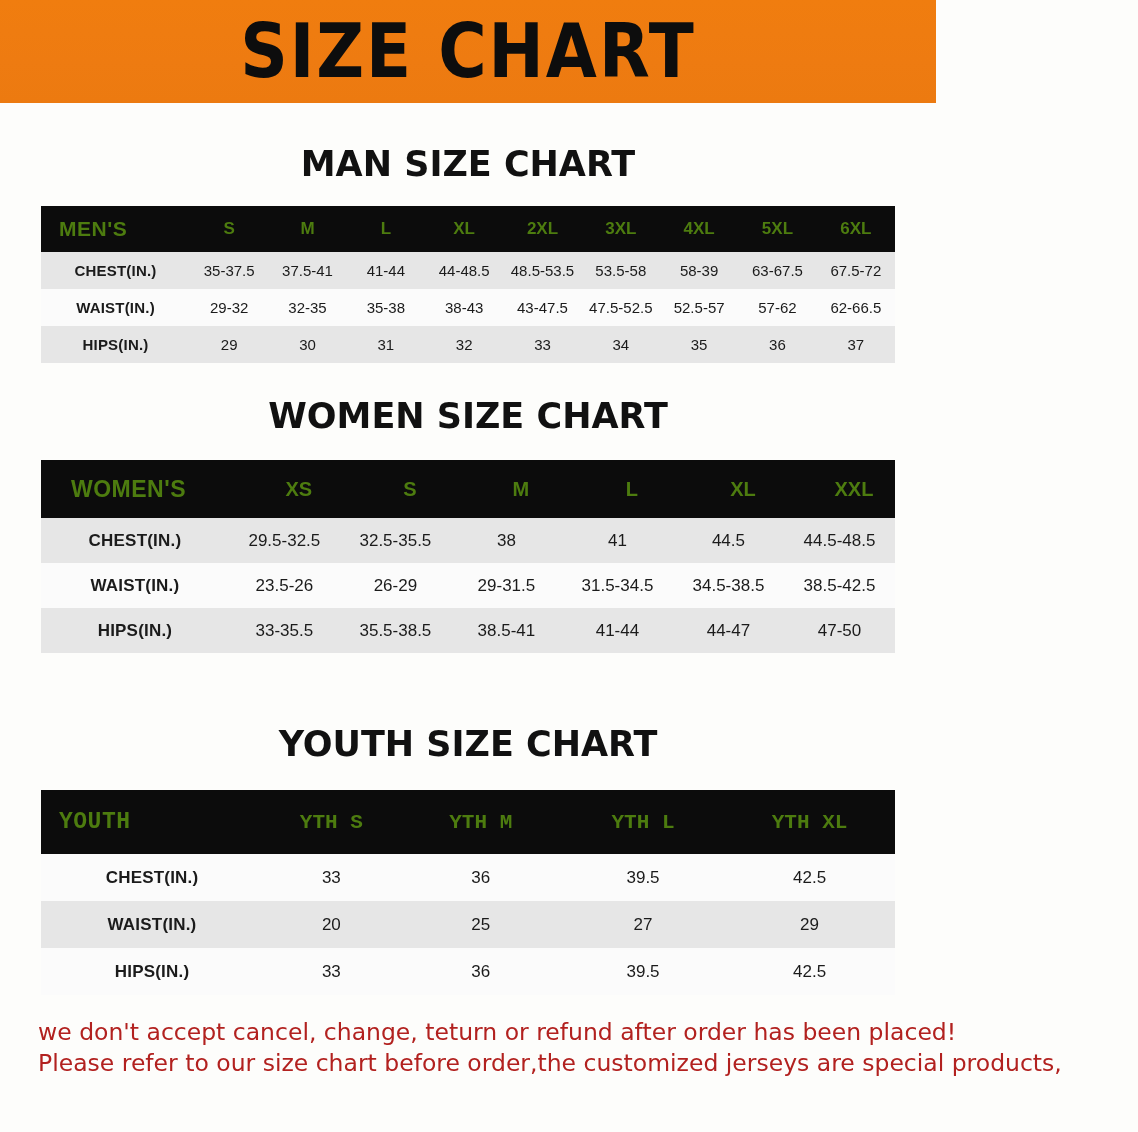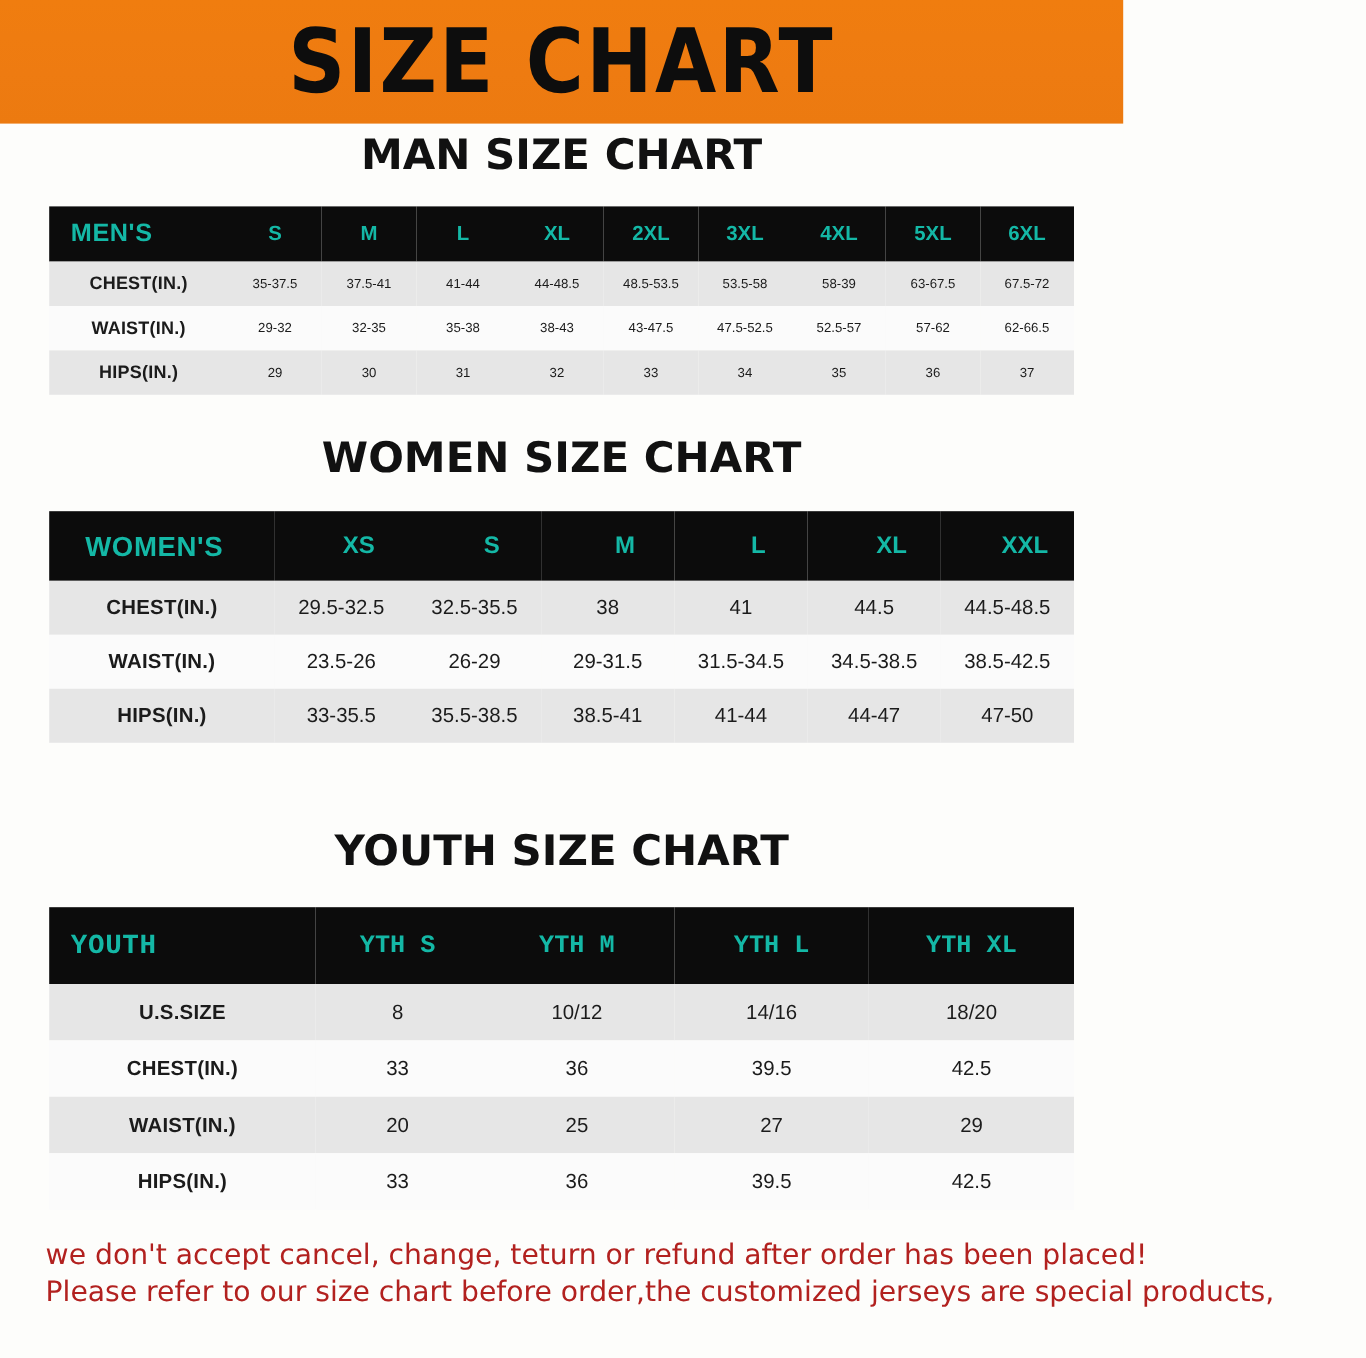--- a/index.html
+++ b/index.html
@@ -39,21 +39,21 @@
   }
 
   
   .section-title {
     text-align: center;
     font-family: "DejaVu Sans", sans-serif;
     font-weight: bold;
     color: #111;
     line-height: 1;
   }
-  .title-man   { font-size: 35px; margin-top: 10px; margin-bottom: 24px; }
+  .title-man   { font-size: 35px; margin-top: 44px; margin-bottom: 24px; }
   .title-women { font-size: 35px; margin-top: 36px; margin-bottom: 26px; }
   .title-youth { font-size: 35px; margin-top: 74px; margin-bottom: 28px; }
 
   
   .table-wrap {
     margin: 0 41px;
   }
   table {
     width: 100%;
     border-collapse: collapse;
@@ -61,40 +61,40 @@
   }
   th, td {
     text-align: center;
     font-family: "Liberation Sans", sans-serif;
     color: #1b1b1b;
   }
   thead tr {
     background: #0c0c0c;
   }
   thead th {
-    color: #14b8a6;
+    color: #4d7c0f;
     font-weight: bold;
   }
   .hdr-label {
     text-align: left;
     padding-left: 18px;
     letter-spacing: 0.5px;
   }
   .row-label {
     text-align: center;
     letter-spacing: 0.2px;
     font-weight: bold;
   }
   .band-light { background: #e6e6e6; }
   .band-white { background: #fbfbfb; }
 
   
   #men-table thead th { font-size: 17px; height: 44px; }
   #men-table .hdr-label { font-size: 21px; }
-  #men-table td { font-size: 11px; height: 35px; }
+  #men-table td { font-size: 15px; height: 35px; }
   #men-table .row-label { font-size: 15px; }
 
   
   #women-table thead th { font-size: 20px; height: 56px; padding-left: 30px; }
   #women-table .hdr-label { font-size: 23px; }
   #women-table td { font-size: 17px; height: 43px; }
   #women-table .row-label { font-size: 17px; }
 
   
   #youth-table thead th { font-size: 21px; height: 62px; font-family: Liberation Mono, monospace; }
@@ -260,27 +260,20 @@
       <thead>
         <tr>
           <th class="hdr-label">YOUTH</th>
           <th>YTH S</th>
           <th>YTH M</th>
           <th>YTH L</th>
           <th>YTH XL</th>
         </tr>
       </thead>
       <tbody>
-        <tr class="band-light">
-          <td class="row-label">U.S.SIZE</td>
-          <td>8</td>
-          <td>10/12</td>
-          <td>14/16</td>
-          <td>18/20</td>
-        </tr>
         <tr class="band-white">
           <td class="row-label">CHEST(IN.)</td>
           <td>33</td>
           <td>36</td>
           <td>39.5</td>
           <td>42.5</td>
         </tr>
         <tr class="band-light">
           <td class="row-label">WAIST(IN.)</td>
           <td>20</td>

